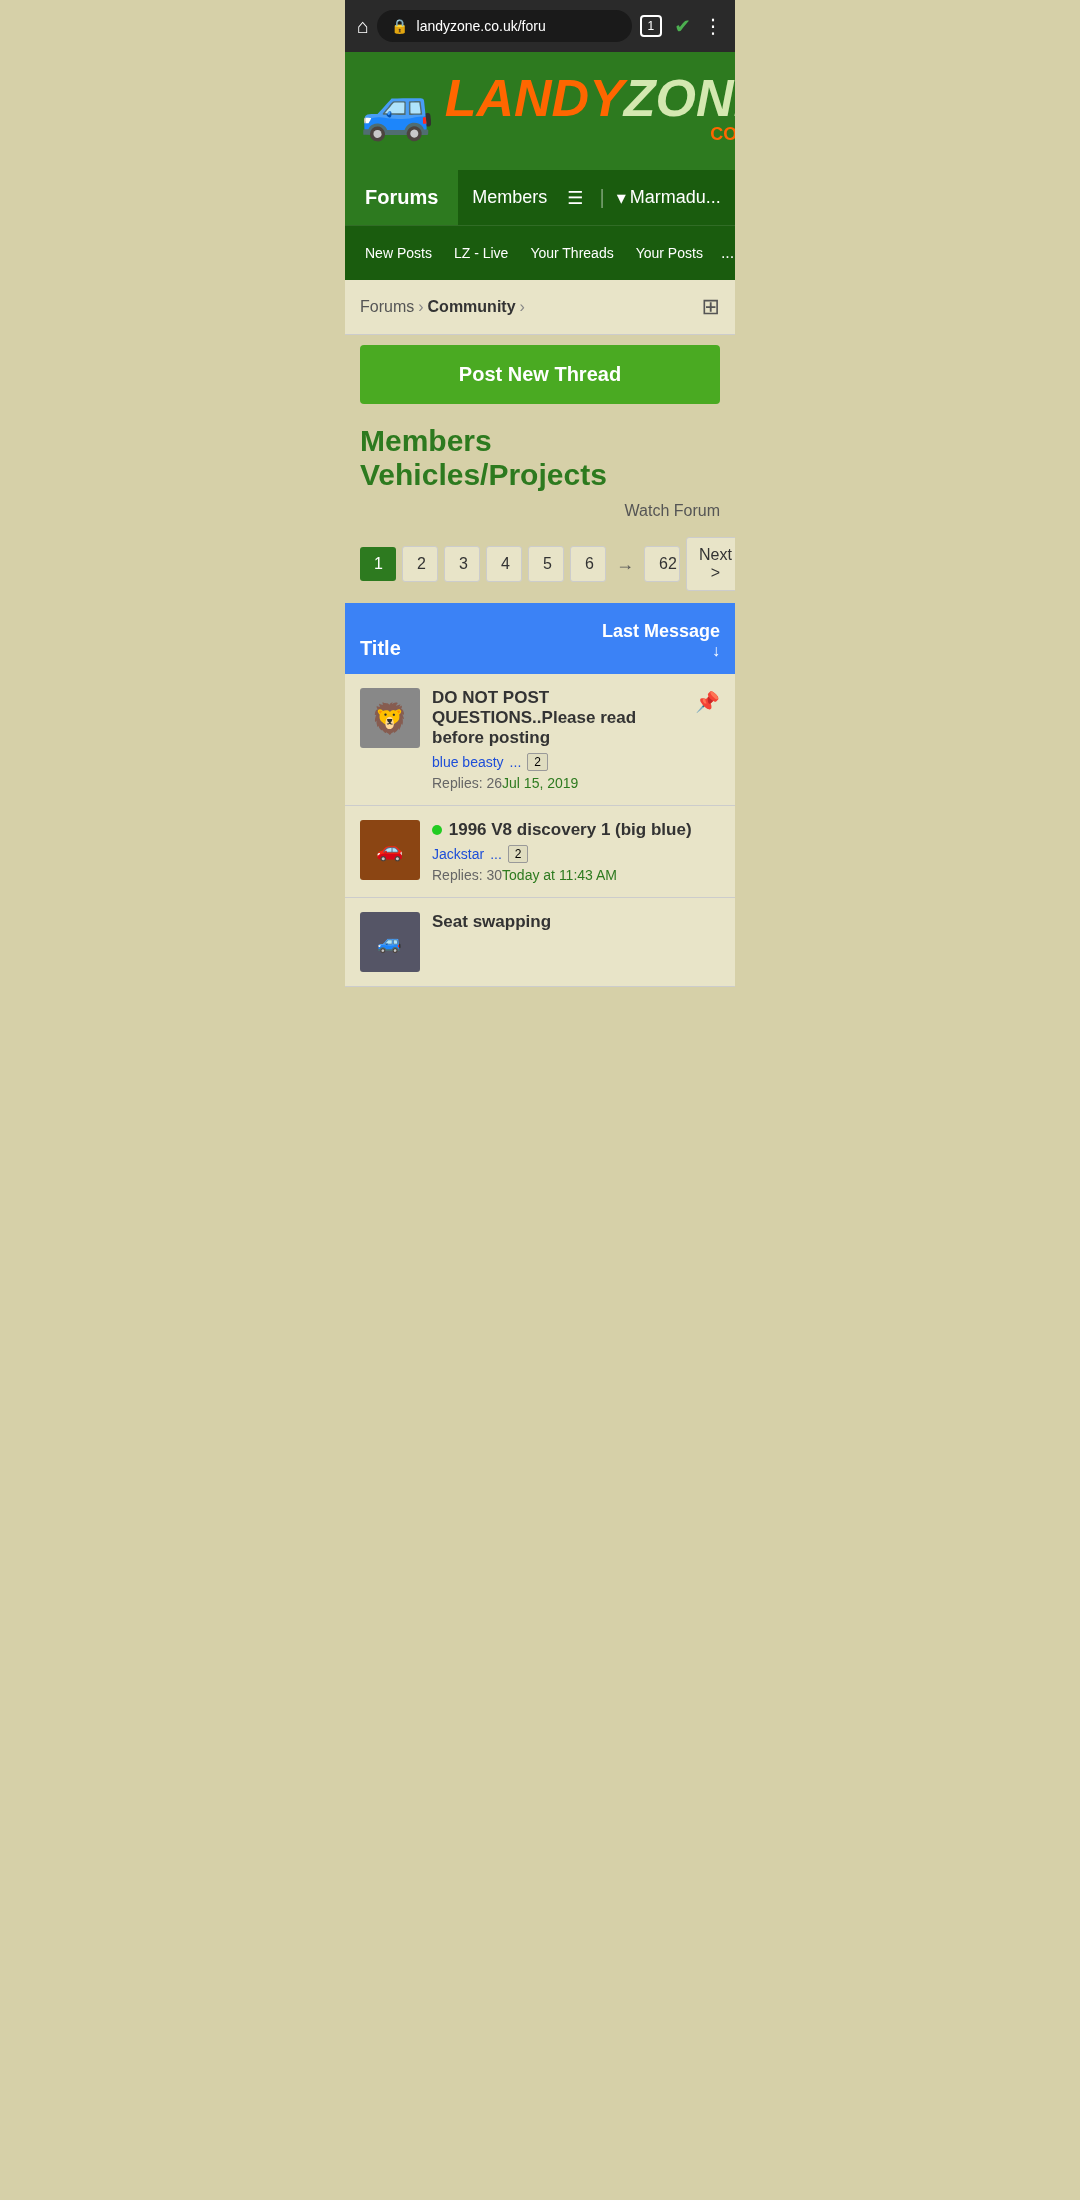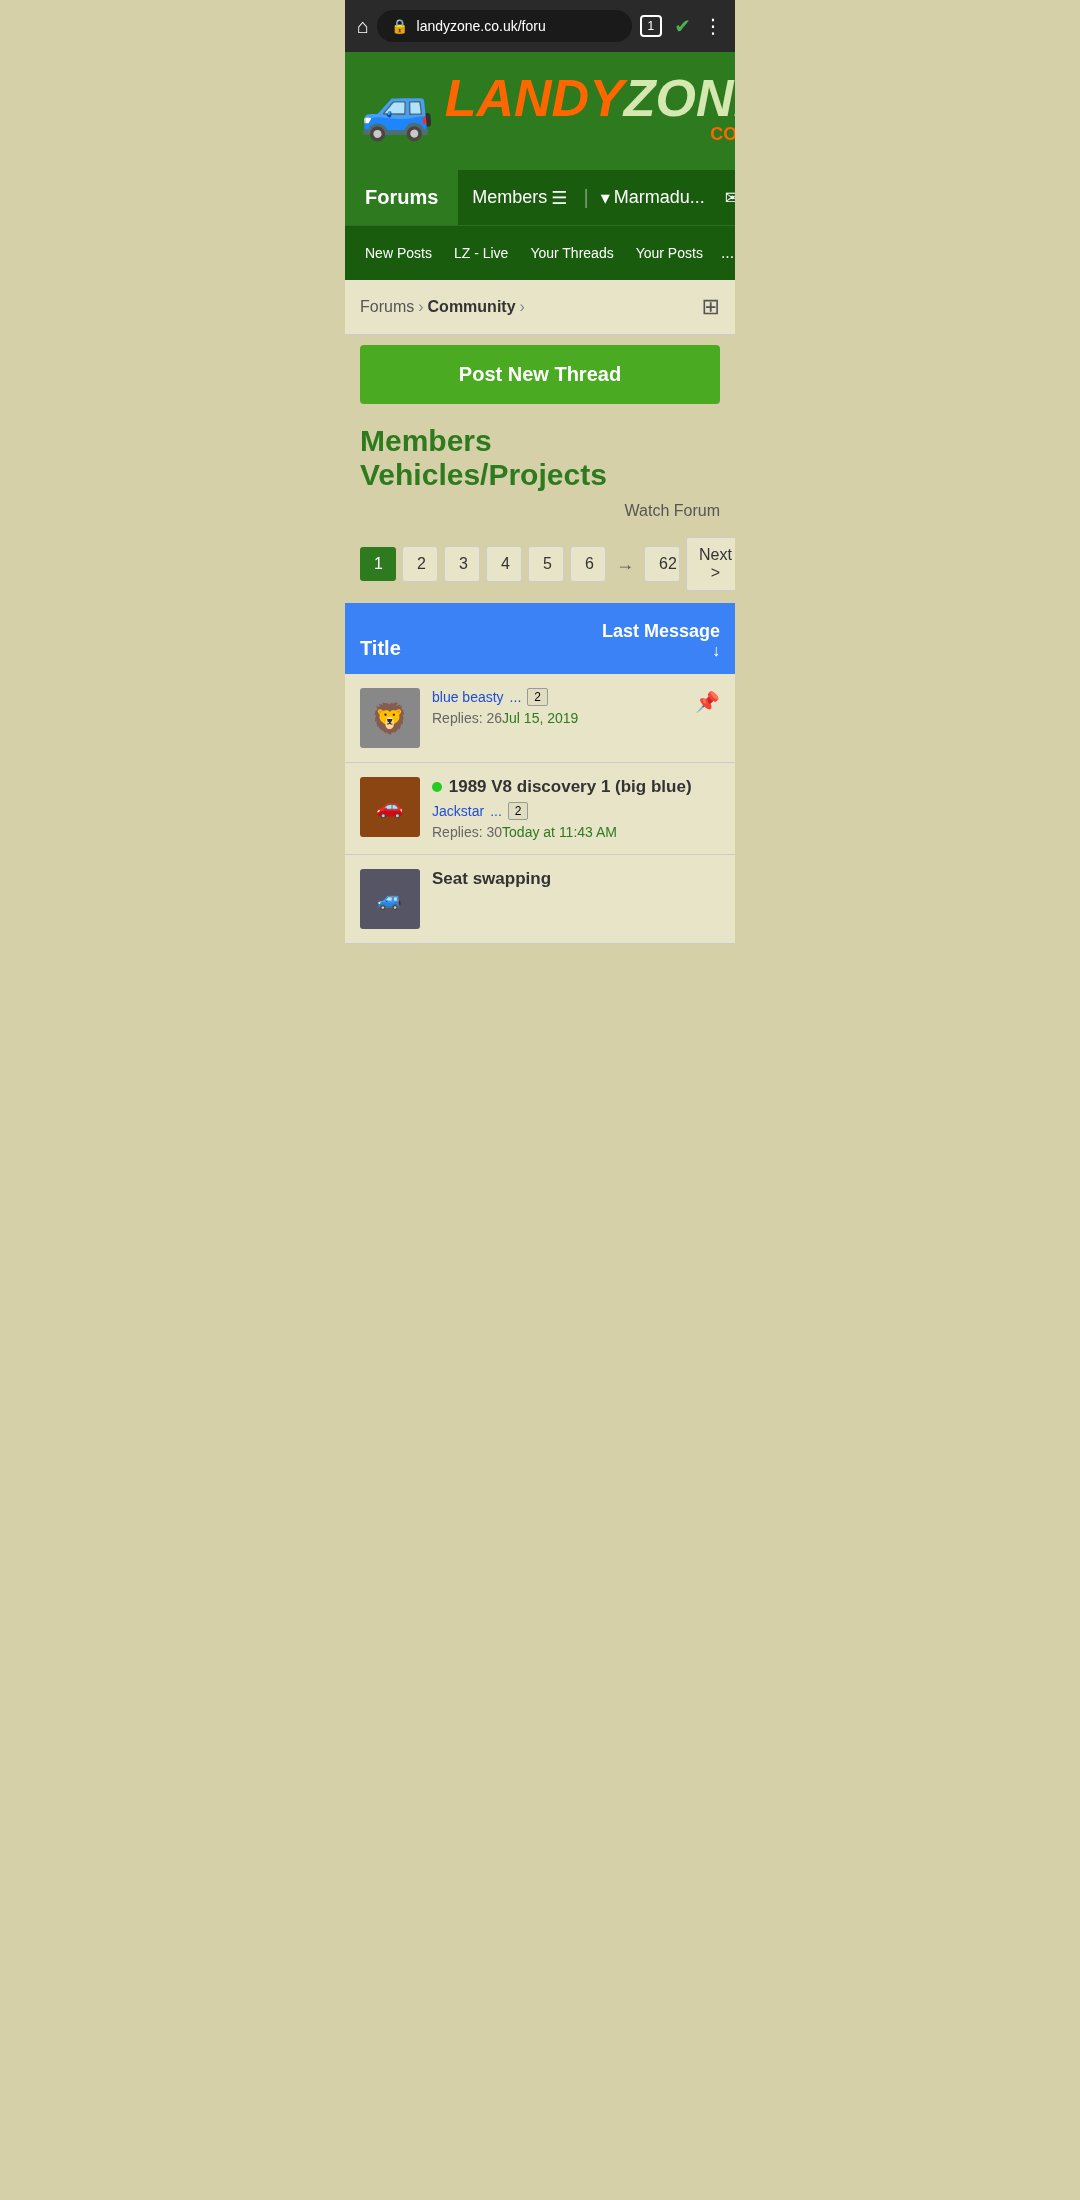--- a/index.html
+++ b/index.html
@@ -65,21 +65,21 @@
       font-weight: bold;
       cursor: pointer;
     }
     .nav-members {
       color: white;
       padding: 16px 14px;
       font-size: 18px;
       cursor: pointer;
       display: flex;
       align-items: center;
-      gap: 4px;
+      gap: 20px;
     }
     .nav-user {
       color: white;
       padding: 16px 10px;
       font-size: 18px;
       cursor: pointer;
       display: flex;
       align-items: center;
       gap: 4px;
     }
@@ -371,20 +371,21 @@
     <span class="th-last-msg">Last Message</span>
     <span class="sort-arrow">↓</span>
   </div>
 </div>
 
 <div class="thread-row">
   <div class="thread-thumb">
     <span class="thumb-placeholder">🦁</span>
   </div>
   <div class="thread-info">
+    <div class="thread-title">DO NOT POST QUESTIONS..Please read before posting</div>
     <div class="thread-meta">
       <span class="thread-author">blue beasty</span>
       <span class="thread-author">...</span>
       <span class="thread-page-btn">2</span>
     </div>
     <div class="thread-replies-date">
       <span>
         <span>Replies:</span>
         <span>26</span>
       </span>
@@ -394,21 +395,21 @@
   <span class="thread-action-icon">📌</span>
 </div>
 
 <div class="thread-row">
   <div class="thread-thumb" style="background:#8b4513;">
     <span class="thumb-placeholder" style="font-size:22px;">🚗</span>
   </div>
   <div class="thread-info">
     <div class="thread-title">
       <span class="online-dot"></span>
-      <span>1989 V8 discovery 1 (big blue)</span>
+      <span>1996 V8 discovery 1 (big blue)</span>
     </div>
     <div class="thread-meta">
       <span class="thread-author">Jackstar</span>
       <span class="thread-author">...</span>
       <span class="thread-page-btn">2</span>
     </div>
     <div class="thread-replies-date">
       <span>
         <span>Replies:</span>
         <span>30</span>

